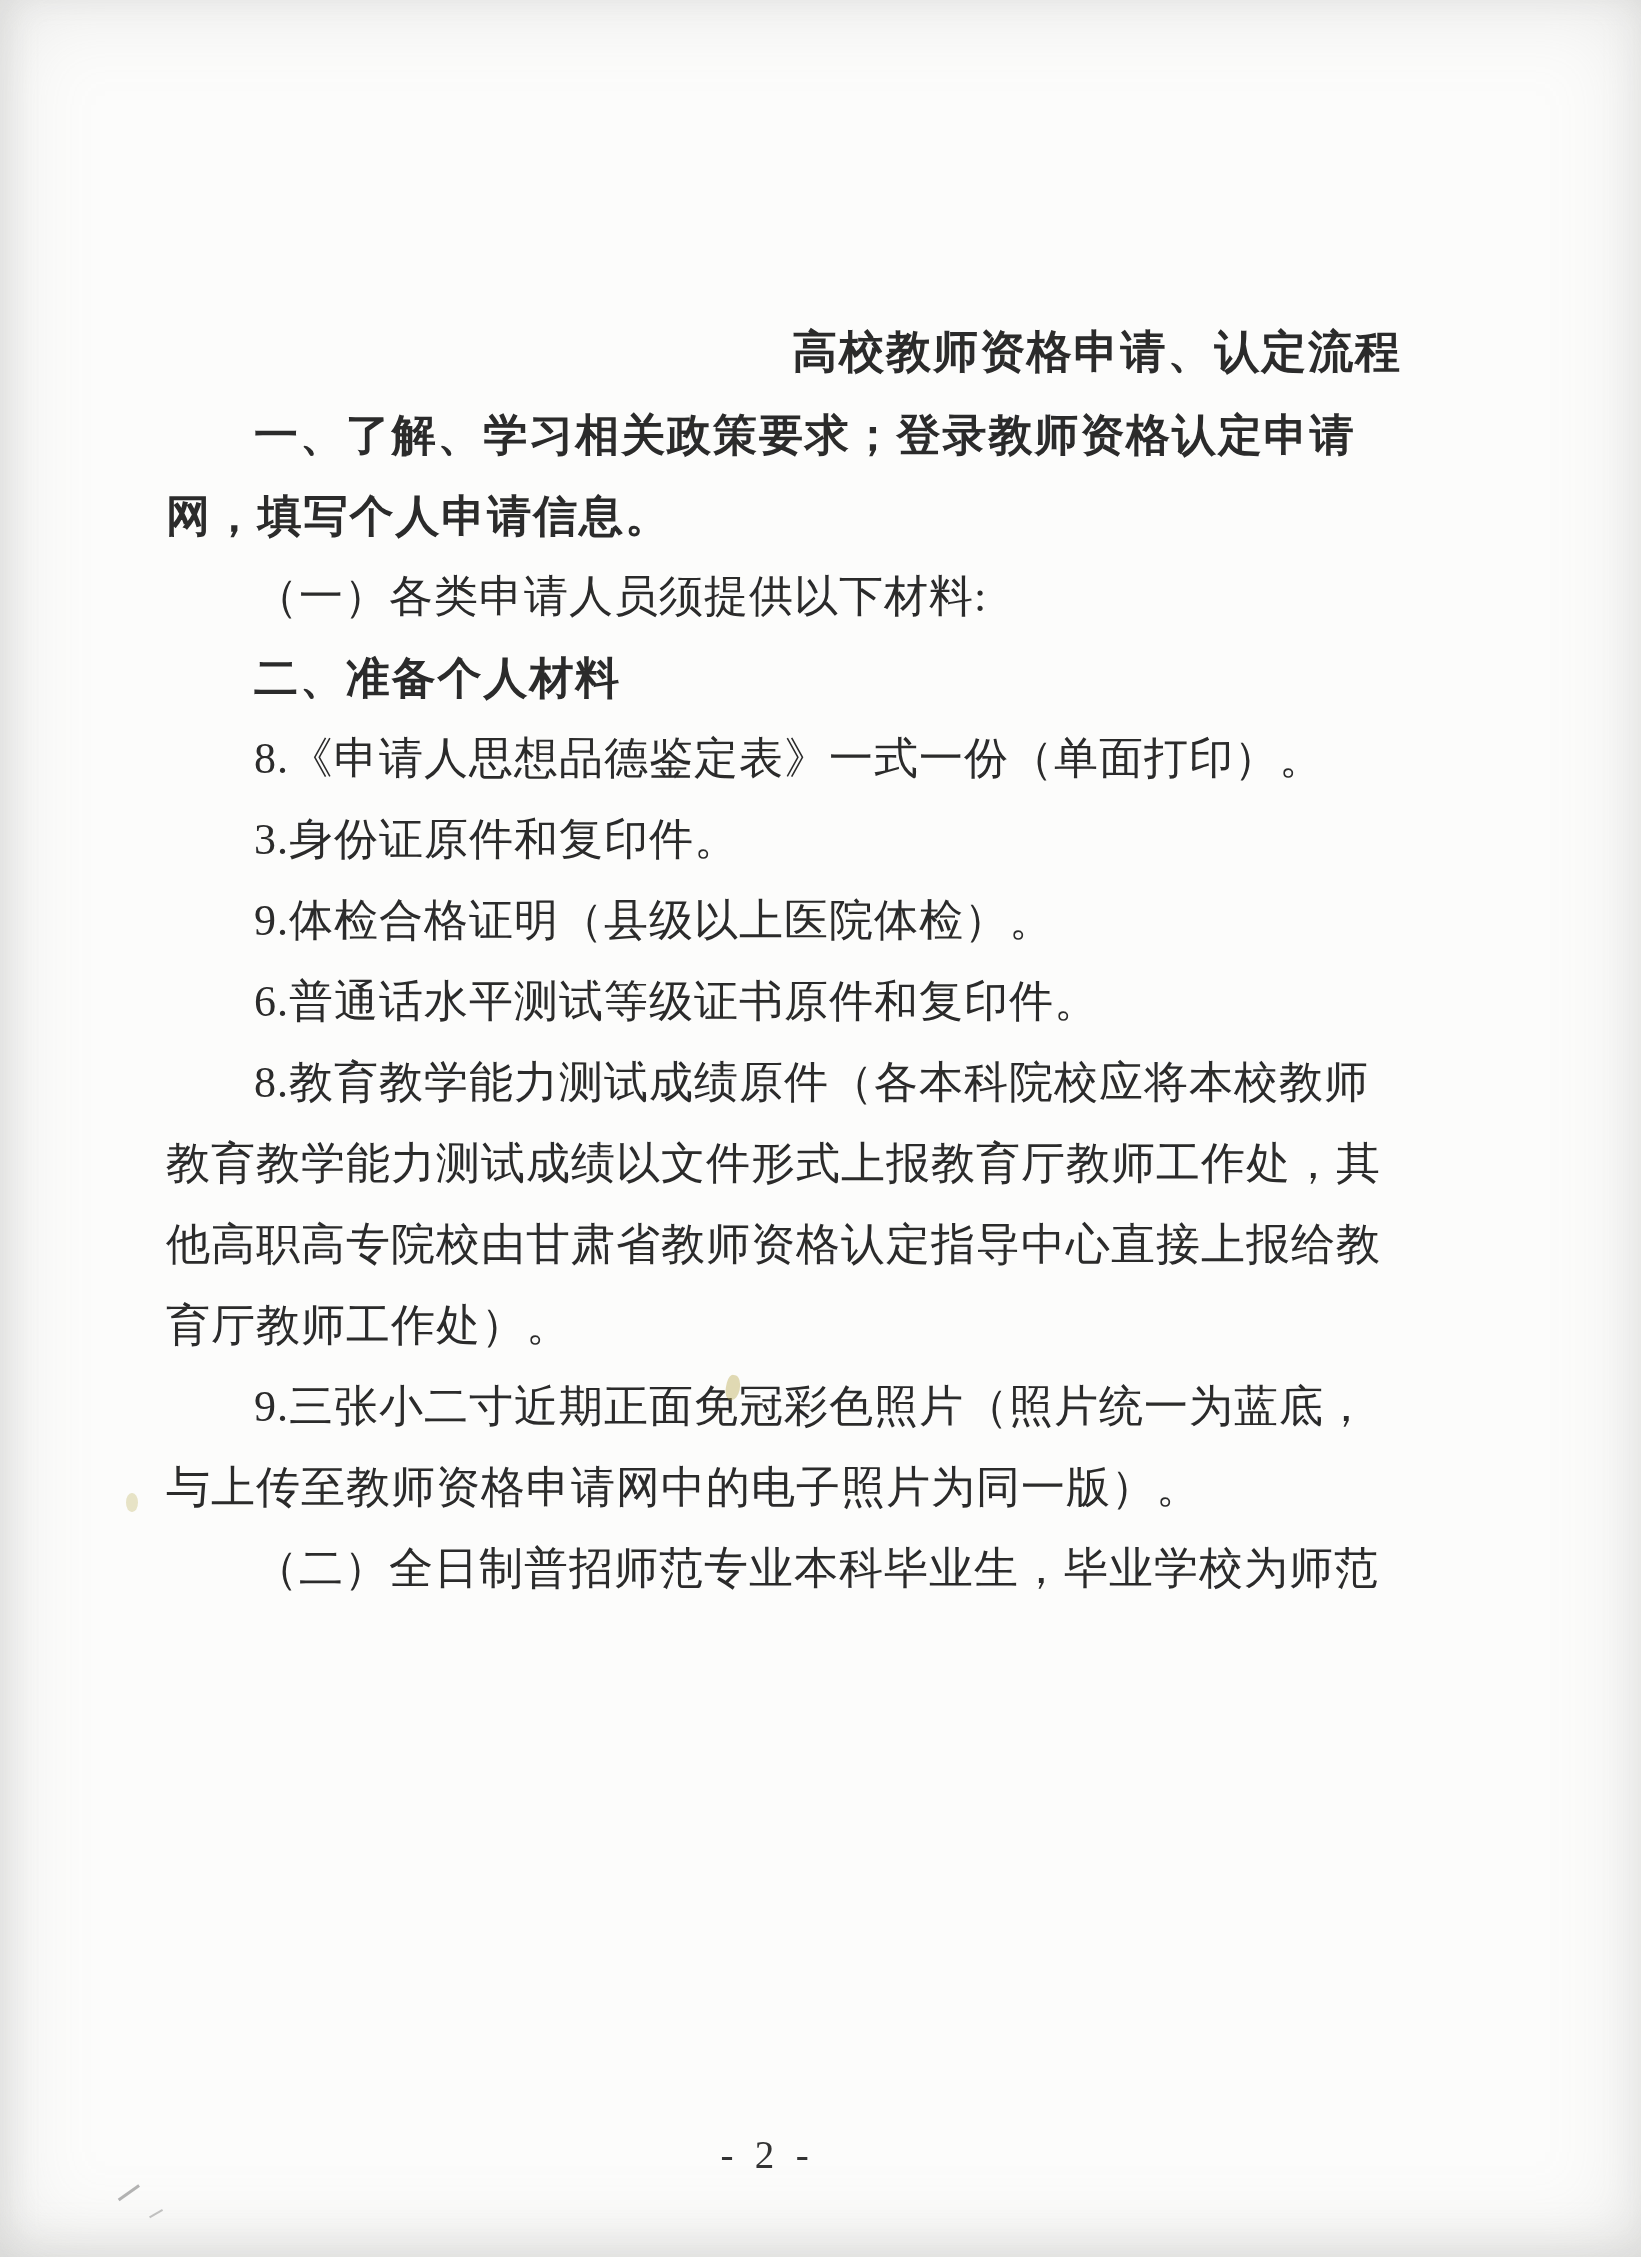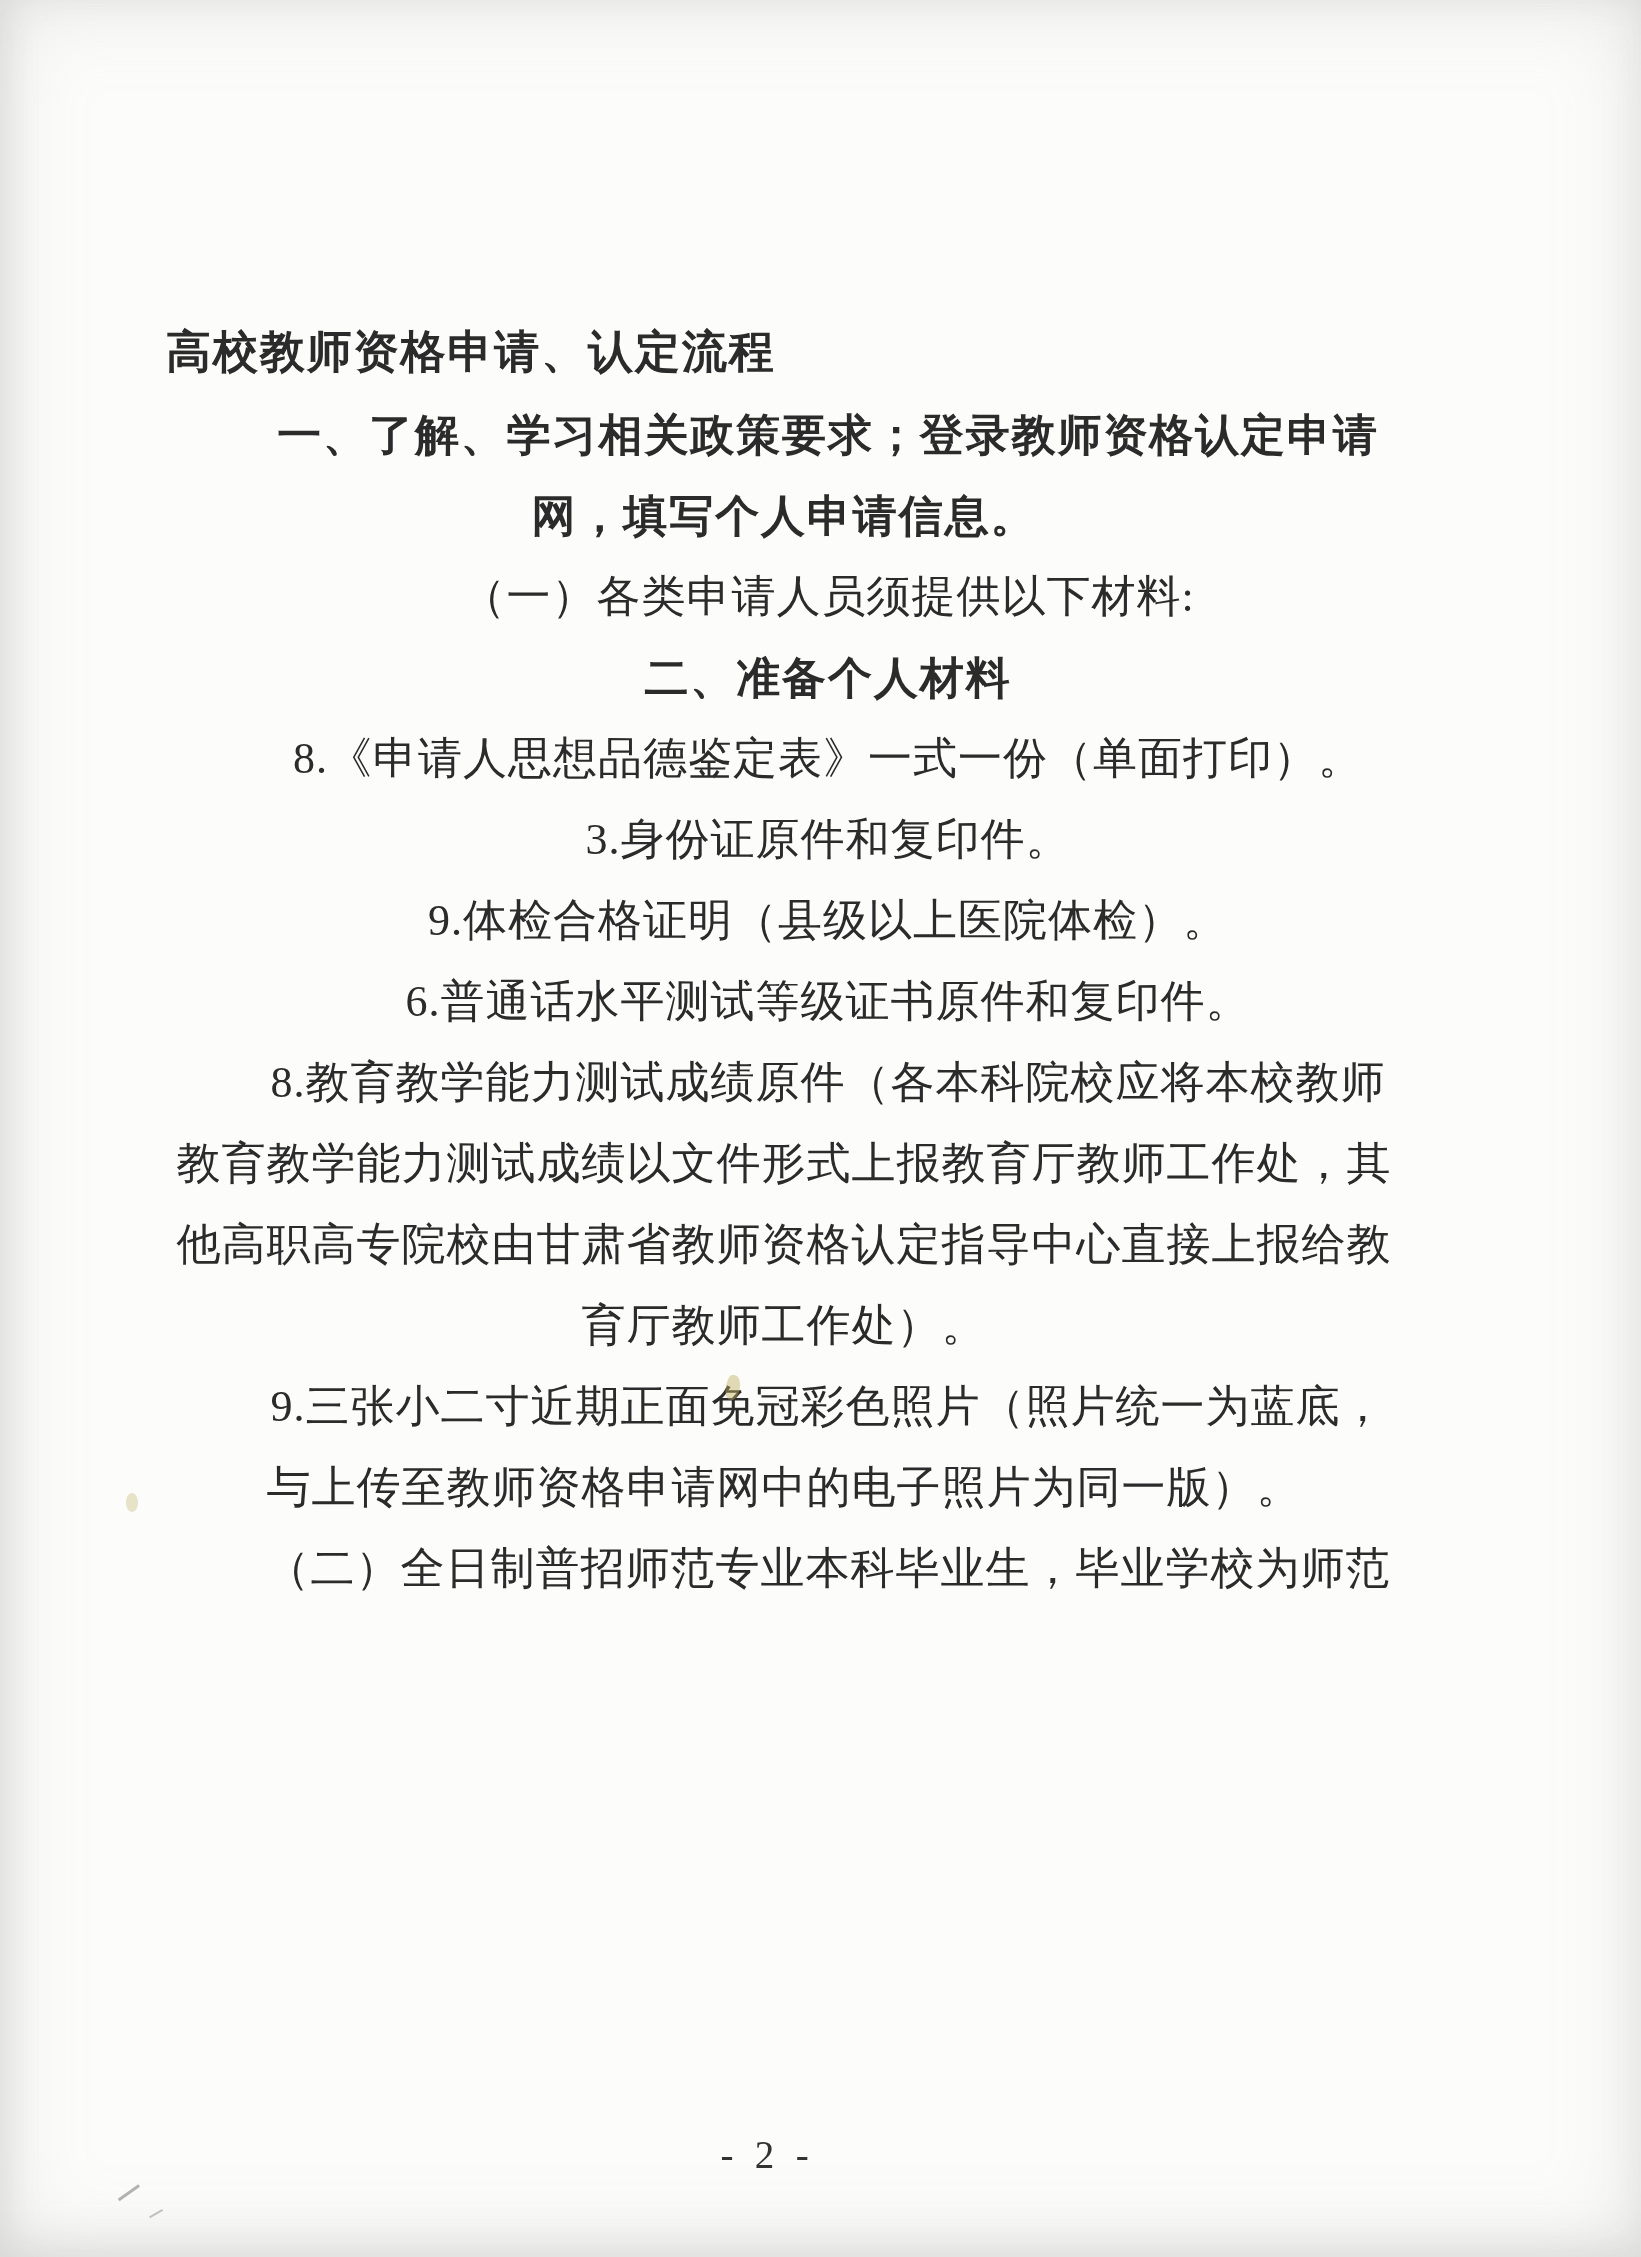--- a/index.html
+++ b/index.html
@@ -18,35 +18,35 @@
     font-family: "Liberation Serif", "DejaVu Serif", serif;
     color: #2b2b2b;
   }
   .content {
     position: absolute;
     left: 166px;
     top: 309px;
     width: 1236px;
   }
   .doc-title {
-    text-align: left;
+    text-align: right;
     font-family: "Liberation Sans", "DejaVu Sans", sans-serif;
     font-weight: bold;
     font-size: 45px;
     line-height: 85px;
     letter-spacing: 1.9px;
     margin: 0;
   }
   p.para {
     margin: 0;
     font-size: 44px;
     line-height: 81px;
     letter-spacing: 1px;
     text-indent: 2em;
-    text-align: center;
+    text-align: left;
   }
   p.para.bold {
     font-family: "Liberation Sans", "DejaVu Sans", sans-serif;
     font-weight: bold;
     letter-spacing: 1.9px;
   }
   .page-number {
     position: absolute;
     top: 2132px;
     left: 0;

